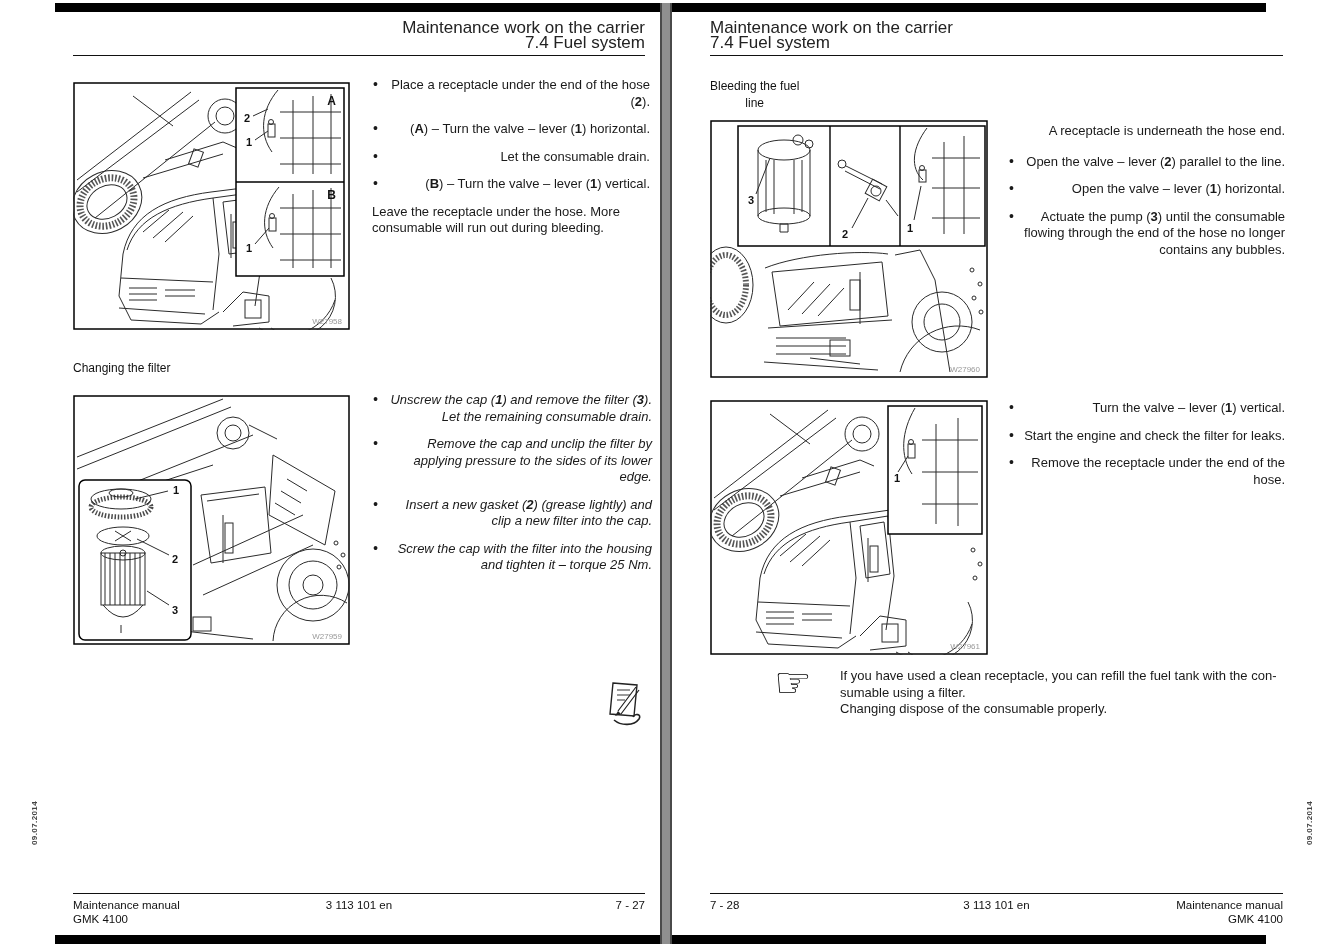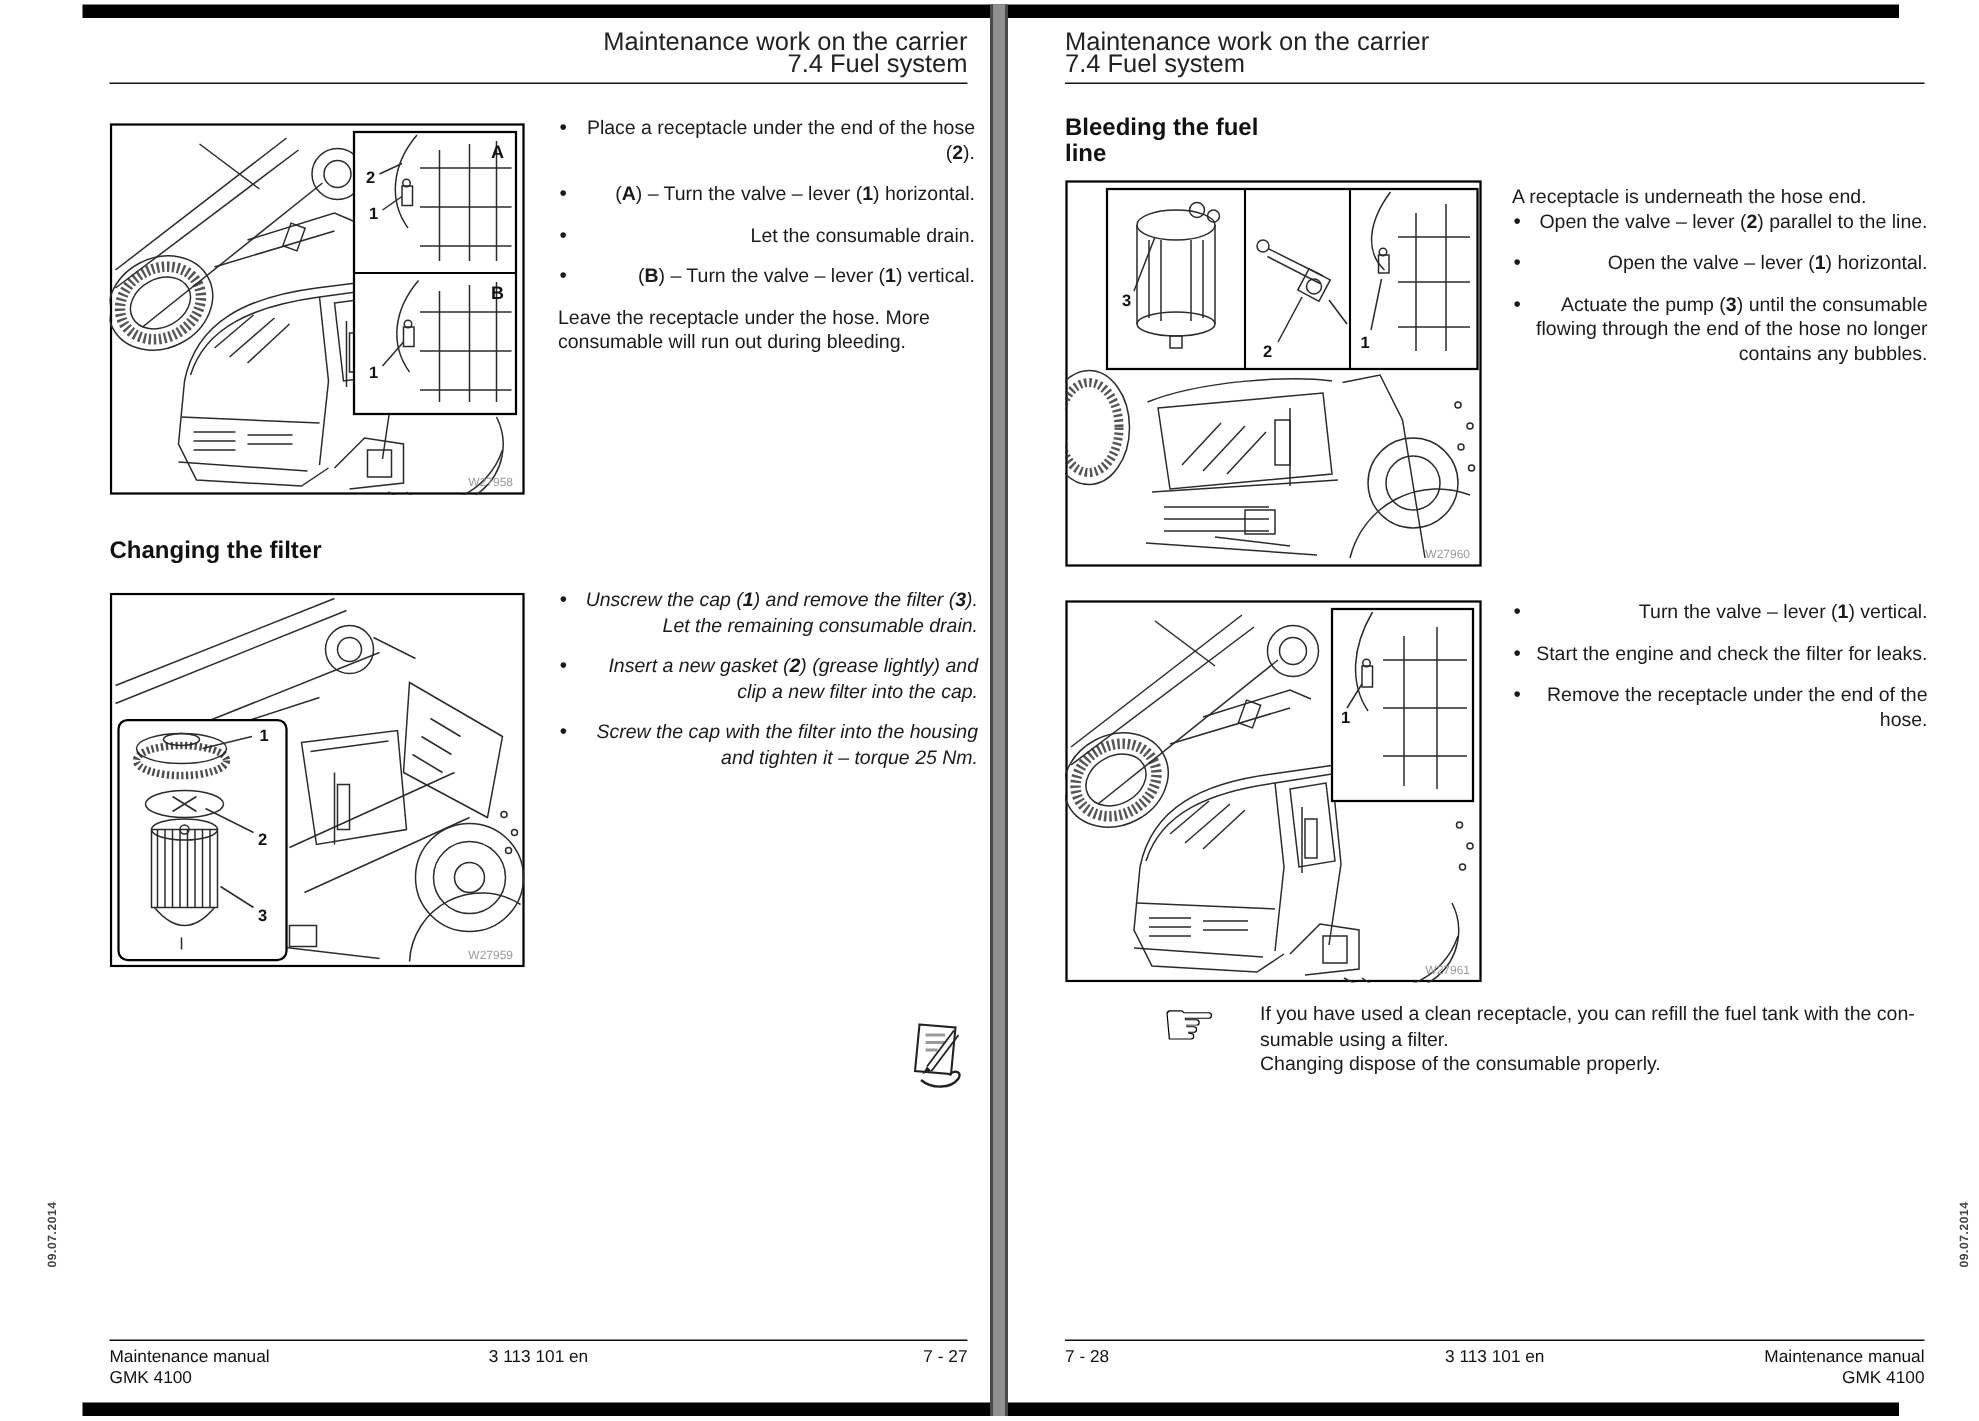--- a/index.html
+++ b/index.html
@@ -14,29 +14,29 @@
     background:#8f8f8f;border-left:2px solid #4a4a4a;border-right:2px solid #4a4a4a;box-sizing:border-box;}
   .page{position:absolute;top:0;height:947px;}
   .page-left{left:73px;width:572px;}
   .page-right{left:710px;width:573px;}
   .hdr{position:absolute;top:21px;font-size:17px;line-height:14.5px;color:#222;}
   .hdr.right{right:0;text-align:right;}
   .hdr.left{left:0;text-align:left;}
   .rule{position:absolute;left:0;right:0;border-top:1.6px solid #111;}
   .rule.top{top:55px;}
   .rule.foot{top:893px;}
-  .h1{position:absolute;font-size:16px;font-weight:bold;line-height:16.5px;color:#111;}
+  .h1{position:absolute;font-size:12px;font-weight:normal;line-height:16.5px;color:#111;text-align:center;}
   .figure{position:absolute;}
   .figure svg{display:block;}
   .col{position:absolute;font-size:13px;line-height:16.5px;color:#1a1a1a;}
   ul.blist{list-style:none;margin:0;padding:0;}
   ul.blist li{position:relative;padding-left:15px;margin:0 0 11px 0;text-align:right;}
   ul.blist li::before{content:"\2022";position:absolute;left:1px;top:-1px;font-size:14px;}
   .para{margin-top:3px;}
-  .intro{}
+  .intro{margin-bottom:14px;text-align:right;}
   .note-row{position:absolute;left:0;right:0;}
   .hand{position:absolute;font-family:"DejaVu Sans",sans-serif;font-size:42px;line-height:42px;color:#000;}
   .note-text{position:absolute;font-size:13px;line-height:16.5px;}
   .footer{position:absolute;top:899px;left:0;right:0;font-size:11.5px;line-height:13.5px;color:#111;}
   .footer .fl{position:absolute;left:0;top:0;}
   .footer .fc{position:absolute;left:0;right:0;text-align:center;top:0;}
   .footer .fr{position:absolute;right:0;top:0;text-align:right;}
   .vdate{position:absolute;font-size:8px;font-weight:bold;color:#444;letter-spacing:.4px;
     transform:rotate(-90deg);transform-origin:left top;white-space:nowrap;}
   b{font-weight:bold;}
@@ -192,20 +192,21 @@
         <text x="99" y="168" class="callout">2</text>
         <text x="99" y="219" class="callout">3</text>
       </g>
       <text x="269" y="244" text-anchor="end" class="figcode">W27959</text>
     </svg>
   </div>
 
   <div class="col" style="left:299px;top:392px;width:280px;font-style:italic;">
     <ul class="blist">
       <li><span>Unscrew the cap (<b>1</b>) and remove the filter (<b>3</b>).<br>Let the remaining consumable drain.</span></li>
+      <li><span>Remove the cap and unclip the filter by applying pressure to the sides of its lower edge.</span></li>
       <li><span>Insert a new gasket (<b>2</b>) (grease lightly) and clip a new filter into the cap.</span></li>
       <li><span>Screw the cap with the filter into the housing and tighten it – torque 25 Nm.</span></li>
     </ul>
   </div>
 
   <div style="position:absolute;left:532px;top:680px;">
     <svg width="42" height="48" viewBox="0 0 42 48">
       <polygon points="8,3 32,5 29,36 5,34" fill="#fff" stroke="#222" stroke-width="1.4"></polygon>
       <path d="M12,10 h13 M12,15 h13 M12,20 h8" stroke="#9a9a9a" stroke-width="2" fill="none"></path>
       <path d="M31,7 L13,31 M34,10 L16,34" stroke="#222" stroke-width="1.2" fill="none"></path>

